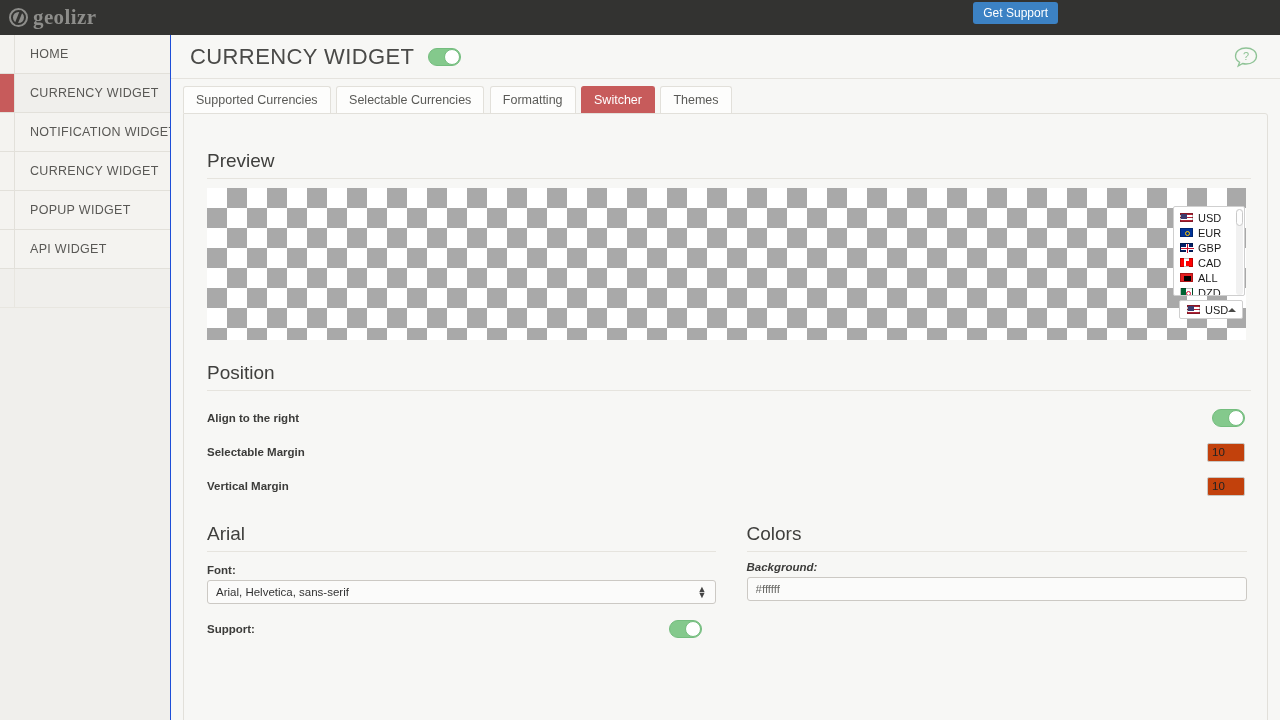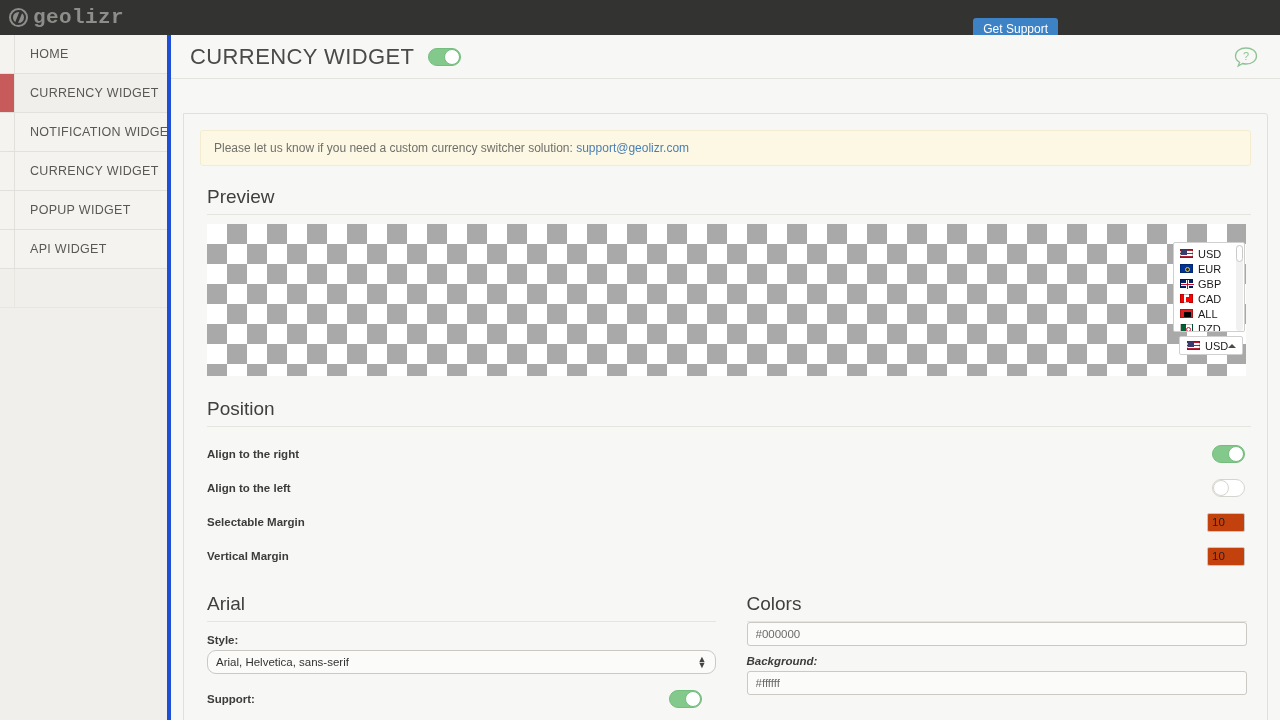--- a/index.html
+++ b/index.html
@@ -44,44 +44,44 @@
     position: absolute; left: 6px; top: -1px;
     width: 3px; height: 18px;
     background: #333331;
     transform: rotate(22deg);
   }
   #logo-text {
     color: #8d8d8a;
     font-size: 21px;
     font-weight: bold;
     letter-spacing: 0.4px;
-    font-family: Liberation Mono, monospace;
+    font-family: Liberation Serif, serif;
   }
   #get-support-btn {
     position: absolute;
-    right: 222px; top: 18px;
+    right: 222px; top: 2px;
     height: 22px;
     background: #3c82c4;
     color: #fff;
     border: none;
     border-radius: 3px;
     font-size: 12px;
     font-family: "Liberation Sans", sans-serif;
     padding: 0 10px;
     cursor: pointer;
     line-height: 23px;
   }
 
   
   #sidebar {
     position: absolute;
     top: 35px; left: 0;
     width: 171px; height: 685px;
     background: #f0efec;
-    border-right: 4px solid #1d4ed8;
+    border-right: 1px solid #1d4ed8;
   }
   .nav-item {
     position: relative;
     height: 39px;
     line-height: 39px;
     padding-left: 30px;
     font-size: 12.5px;
     color: #595855;
     letter-spacing: 0.3px;
     border-bottom: 1px solid #e2e0da;
@@ -350,21 +350,21 @@
     color: #3c3c3a;
     font-weight: bold;
     margin: 12px 0 4px 7px;
   }
   .select-box {
     position: relative;
     margin-left: 7px;
     height: 24px;
     background: #fbfbfa;
     border: 1px solid #ccc9c4;
-    border-radius: 9px;
+    border-radius: 3px;
     font-size: 11.5px;
     color: #333;
     line-height: 23px;
     padding-left: 8px;
     cursor: pointer;
   }
   .select-arrows {
     position: absolute;
     right: 8px; top: 5px;
     font-size: 9px;
@@ -433,27 +433,31 @@
       <span class="knob"></span>
     </span>
     <span id="help-icon">
       <svg width="24" height="22" viewBox="0 0 24 22">
         <path d="M12 2 C5.8 2 1.5 5.6 1.5 10 C1.5 12.6 3.1 14.9 5.6 16.3 L4.2 20 L8.6 17.5 C9.7 17.8 10.8 18 12 18 C18.2 18 22.5 14.4 22.5 10 C22.5 5.6 18.2 2 12 2 Z" fill="none" stroke="#8fc396" stroke-width="1.3"></path>
         <text x="12" y="14" font-size="11" fill="#8fc396" text-anchor="middle" font-family="Liberation Sans, sans-serif">?</text>
       </svg>
     </span>
   </div>
 
+  <div id="tabbar">
+    <span class="tab">Supported Currencies</span>
+    <span class="tab">Selectable Currencies</span>
+    <span class="tab">Formatting</span>
+    <span class="tab active">Switcher</span>
+    <span class="tab">Themes</span>
+  </div>
 
   <div id="panel">
     <div id="panel-inner">
 
-      <div id="notice">
-        <span>Please let us know if you need a custom currency switcher solution: </span><a href="#">support@geolizr.com</a>
-      </div>
 
       <h2 class="section-title">Preview</h2>
 
       <div id="preview">
 
         <div id="currency-dropdown">
           <div style="padding-top:3px;">
             <div class="ccy-row">
               <span class="flag" style="background:linear-gradient(to bottom,#b22234 0 20%,#fff 20% 40%,#b22234 40% 60%,#fff 60% 80%,#b22234 80% 100%);position:relative;">
                 <span style="position:absolute;left:0;top:0;width:6px;height:5px;background:#3c3b6e;"></span>
@@ -513,62 +517,53 @@
       <div style="margin-top:10px;">
         <div class="form-row">
           <span class="form-label">Align to the right</span>
           <span class="row-right">
             <span class="toggle on">
               <span class="knob"></span>
             </span>
           </span>
         </div>
         <div class="form-row">
-          <span class="form-label">Align to the left</span>
-          <span class="row-right">
-            <span class="toggle">
-              <span class="knob"></span>
-            </span>
-          </span>
-        </div>
-        <div class="form-row">
           <span class="form-label">Selectable Margin</span>
           <span class="row-right">
             <input class="num-input" value="10" style="">
           </span>
         </div>
         <div class="form-row">
           <span class="form-label">Vertical Margin</span>
           <span class="row-right">
             <input class="num-input" value="10" style="">
           </span>
         </div>
       </div>
 
       <div id="bottom-cols">
         <div class="col">
           <h2 class="section-title" style="margin-left:7px;margin-top:14px;">Arial</h2>
-          <div class="field-label">Style:</div>
+          <div class="field-label">Font:</div>
           <div class="select-box">
             <span>Arial, Helvetica, sans-serif</span>
             <span class="select-arrows">▲<br>▼</span>
           </div>
           <div class="border-row">
             <span class="form-label">Support:</span>
             <span style="position:absolute;right:14px;">
               <span class="toggle on">
                 <span class="knob"></span>
               </span>
             </span>
           </div>
         </div>
 
         <div class="col right">
           <h2 class="section-title" style="margin-left:7px;margin-top:14px;">Colors</h2>
-          <input class="text-input" value="#000000" style="">
           <div class="field-label" style="margin-top:9px;font-style:italic;">Background:</div>
           <input class="text-input" value="#ffffff" style="">
         </div>
       </div>
 
     </div>
   </div>
 </div>
 
 </body></html>

